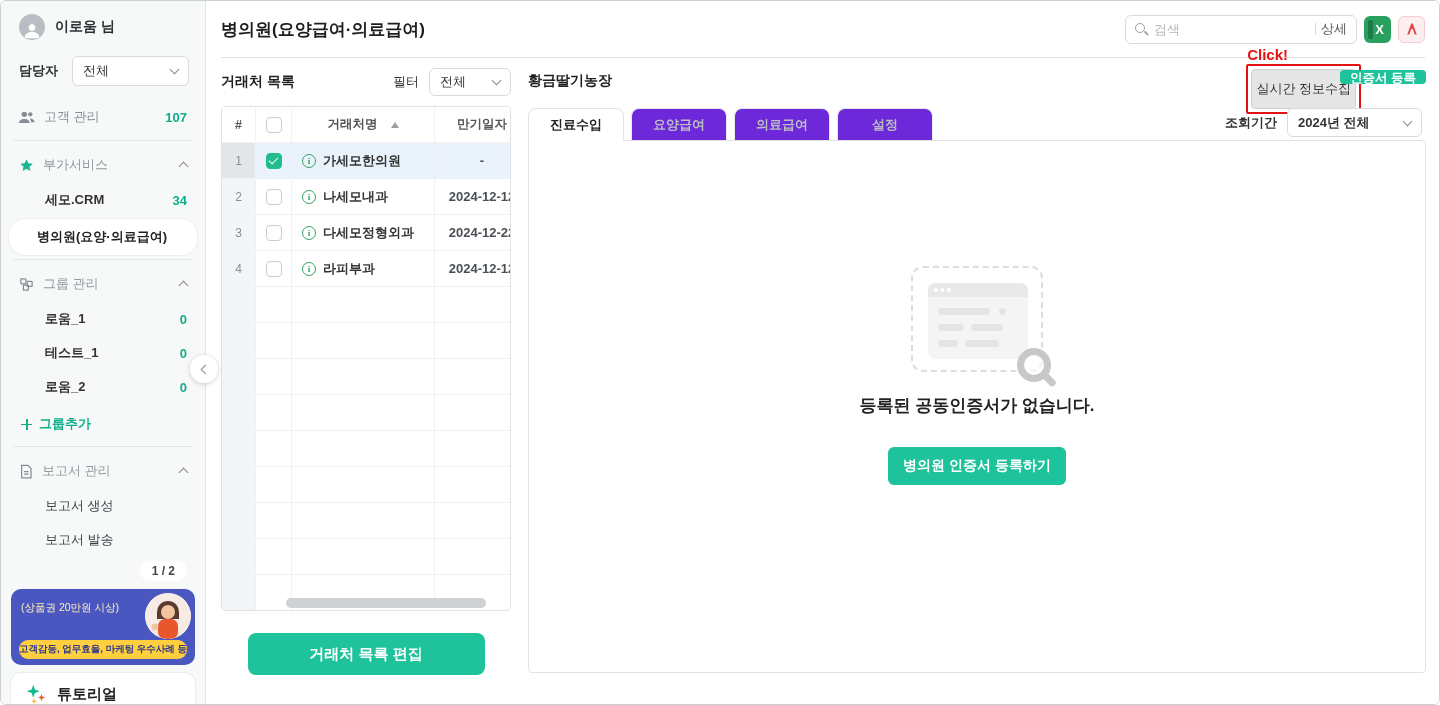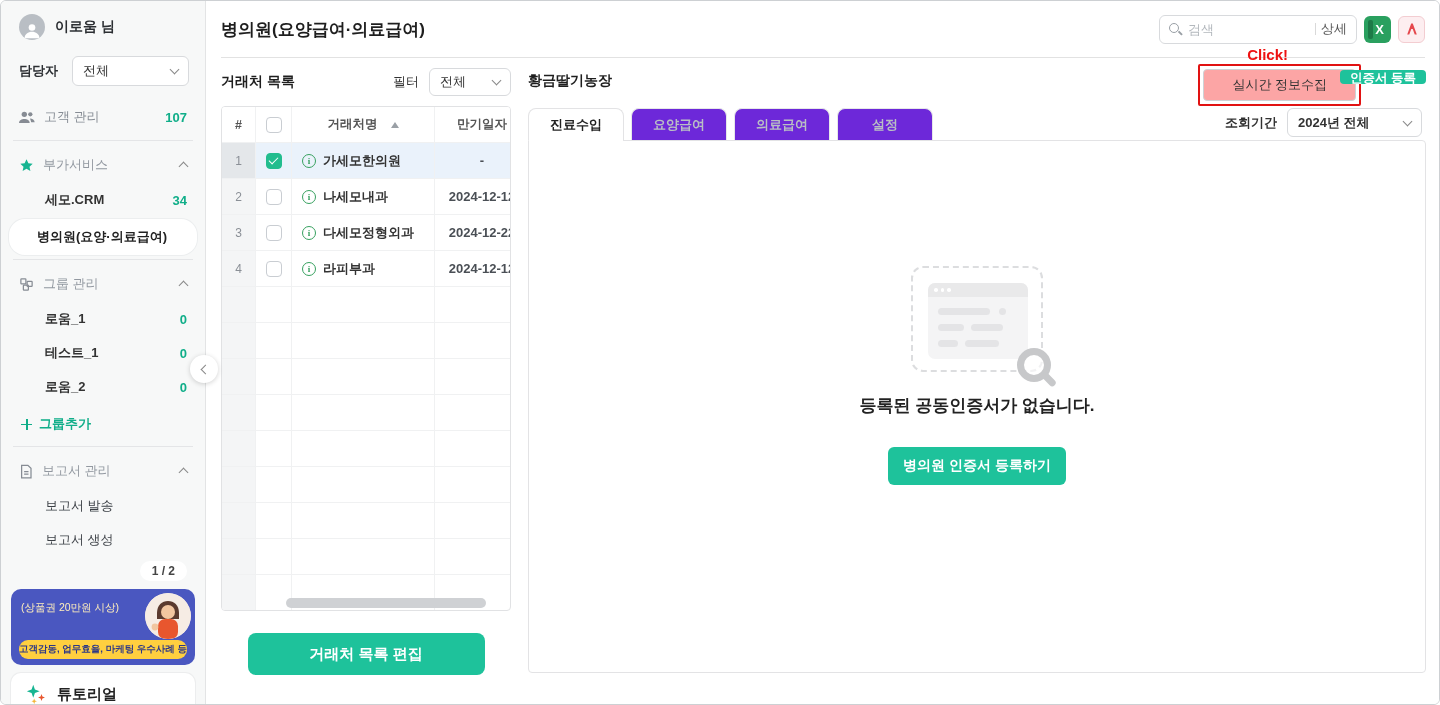--- a/index.html
+++ b/index.html
@@ -44,21 +44,21 @@
 
   .chev { display:inline-block; width:7px; height:7px; border-right:1.6px solid #888; border-bottom:1.6px solid #888; }
   .chev.down { transform:rotate(45deg); margin-top:-3px; }
   .chev.up { transform:rotate(-135deg); margin-top:3px; }
   .chev.left { transform:rotate(135deg); margin-left:3px; }
 
   
   .main { position:relative; flex:1; height:100%; background:#fff; }
   .main-header { display:flex; align-items:center; margin:0 14px 0 15px; height:57px; border-bottom:1px solid #e2e2e2; }
   .page-title { font-size:17px; font-weight:800; color:#1e1e1e; flex:1; }
-  .search-box { display:flex; align-items:center; width:198px; height:29px; border:1px solid #d8dadd; border-radius:6px; background:#fff; padding:0 9px; gap:7px; }
+  .search-box { display:flex; align-items:center; width:232px; height:29px; border:1px solid #d8dadd; border-radius:6px; background:#fff; padding:0 9px; gap:7px; }
   .search-box input { border:none; outline:none; flex:1; font-size:13px; color:#333; min-width:0; font-family:inherit; }
   .search-box input::placeholder { color:#b3b8bd; }
   .mag { position:relative; width:12px; height:12px; }
   .mag::before { content:""; position:absolute; left:0; top:0; width:8px; height:8px; border:1.6px solid #9aa0a6; border-radius:50%; }
   .mag::after { content:""; position:absolute; left:8.5px; top:8.5px; width:4.5px; height:1.6px; background:#9aa0a6; transform:rotate(45deg); }
   .detail-link { display:flex; align-items:center; gap:5px; font-size:13px; color:#555; cursor:pointer; }
   .detail-link::before { content:""; width:1px; height:12px; background:#d9d9d9; display:inline-block; }
   .icon-btn { width:27px; height:27px; border-radius:6px; margin-left:7px; display:flex; align-items:center; justify-content:center; cursor:pointer; }
   .excel-btn { background:#2aa05f; border:1px solid #23094d00; position:relative; color:#fff; font-size:13px; font-weight:800; }
   .excel-btn::before { content:""; position:absolute; left:3px; top:3px; bottom:3px; width:5px; background:#1d7a48; border-radius:2px; }
@@ -92,21 +92,21 @@
   .hscroll { position:absolute; left:2px; right:2px; bottom:2px; height:10px; border-radius:5px; }
   .hscroll .thumb { position:absolute; left:62px; width:200px; top:0; height:10px; background:#cfd1d4; border-radius:5px; cursor:grab; }
   .edit-btn { display:block; margin:22px auto 0 auto; width:237px; height:42px; background:#1ec29b; color:#fff; font-size:15px; font-weight:800; border:none; border-radius:8px; cursor:pointer; font-family:inherit; }
 
   
   .right-col { position:absolute; left:322px; right:13px; top:0; }
   .ws-header { position:relative; height:46px; }
   .ws-title { position:absolute; left:0; top:14px; font-size:14px; font-weight:800; color:#1e1e1e; }
   .click-label { position:absolute; right:138px; top:-12px; color:#ee1111; font-size:15px; font-weight:800; z-index:4; }
   .red-frame { position:absolute; right:65px; top:6px; border:2px solid #e11212; padding:3px; border-radius:2px; }
-  .realtime-btn { height:32px; padding:0 28px; background:#fca5a5; border:1px solid #cfd2d5; border-radius:4px; font-size:13px; color:#333; cursor:pointer; font-family:inherit; }
+  .realtime-btn { height:40px; padding:0 4px; background:#e5e5e5; border:1px solid #cfd2d5; border-radius:4px; font-size:13px; color:#333; cursor:pointer; font-family:inherit; }
   .cert-btn { position:absolute; right:0; top:12px; height:14px; padding:0 10px; background:#1ec29b; border:none; border-radius:4px; color:#fff; font-size:12.5px; font-weight:800; cursor:pointer; font-family:inherit; }
   .tabs-row { position:relative; display:flex; align-items:flex-end; height:33px; margin-top:3px; }
   .tab { width:96px; height:32px; border:1px solid #e6e7e9; border-bottom:none; border-radius:8px 8px 0 0; background:#6d28d9; color:#b9bec4; font-size:13px; font-weight:800; display:flex; align-items:center; justify-content:center; margin-right:7px; cursor:pointer; }
   .tab.active { background:#fff; color:#222; border-color:#e3e3e5; position:relative; z-index:2; }
   .tab.active::after { content:""; position:absolute; left:0; right:0; bottom:-1px; height:2px; background:#fff; }
   .period-wrap { position:absolute; right:4px; bottom:3px; display:flex; align-items:center; gap:10px; }
   .period-label { font-size:13px; font-weight:700; color:#333; }
   .period-select { width:135px; height:29px; font-weight:700; }
   .ws-panel { position:relative; border:1px solid #e3e3e5; background:#fff; height:533px; border-radius:0 4px 4px 4px; display:flex; flex-direction:column; align-items:center; }
   .illus { position:relative; margin-top:125px; width:132px; height:106px; border:2px dashed #dcdddf; border-radius:12px; background:#fff; }
@@ -206,24 +206,24 @@
 
     <div class="section-head">
       <svg width="14" height="15" viewBox="0 0 20 24" fill="none" stroke="#878c94" stroke-width="2">
           <path d="M3 2h10l5 5v15H3z"></path>
           <path d="M7 12h7M7 16h7"></path>
         </svg>
       <span class="section-title">보고서 관리</span>
       <span class="chev up"></span>
     </div>
     <div class="sub-item">
+      <span class="lbl" style="font-weight:400;color:#3c4046">보고서 생성</span>
+    </div>
+    <div class="sub-item">
       <span class="lbl" style="font-weight:400;color:#3c4046">보고서 발송</span>
-    </div>
-    <div class="sub-item">
-      <span class="lbl" style="font-weight:400;color:#3c4046">보고서 생성</span>
     </div>
 
     <div class="pagination">
       <span class="pag-badge">1 / 2</span>
     </div>
 
     <div class="promo">
       <div class="promo-sub">(상품권 20만원 시상)</div>
       <div class="promo-girl">
         <svg width="46" height="46" viewBox="0 0 46 46">

